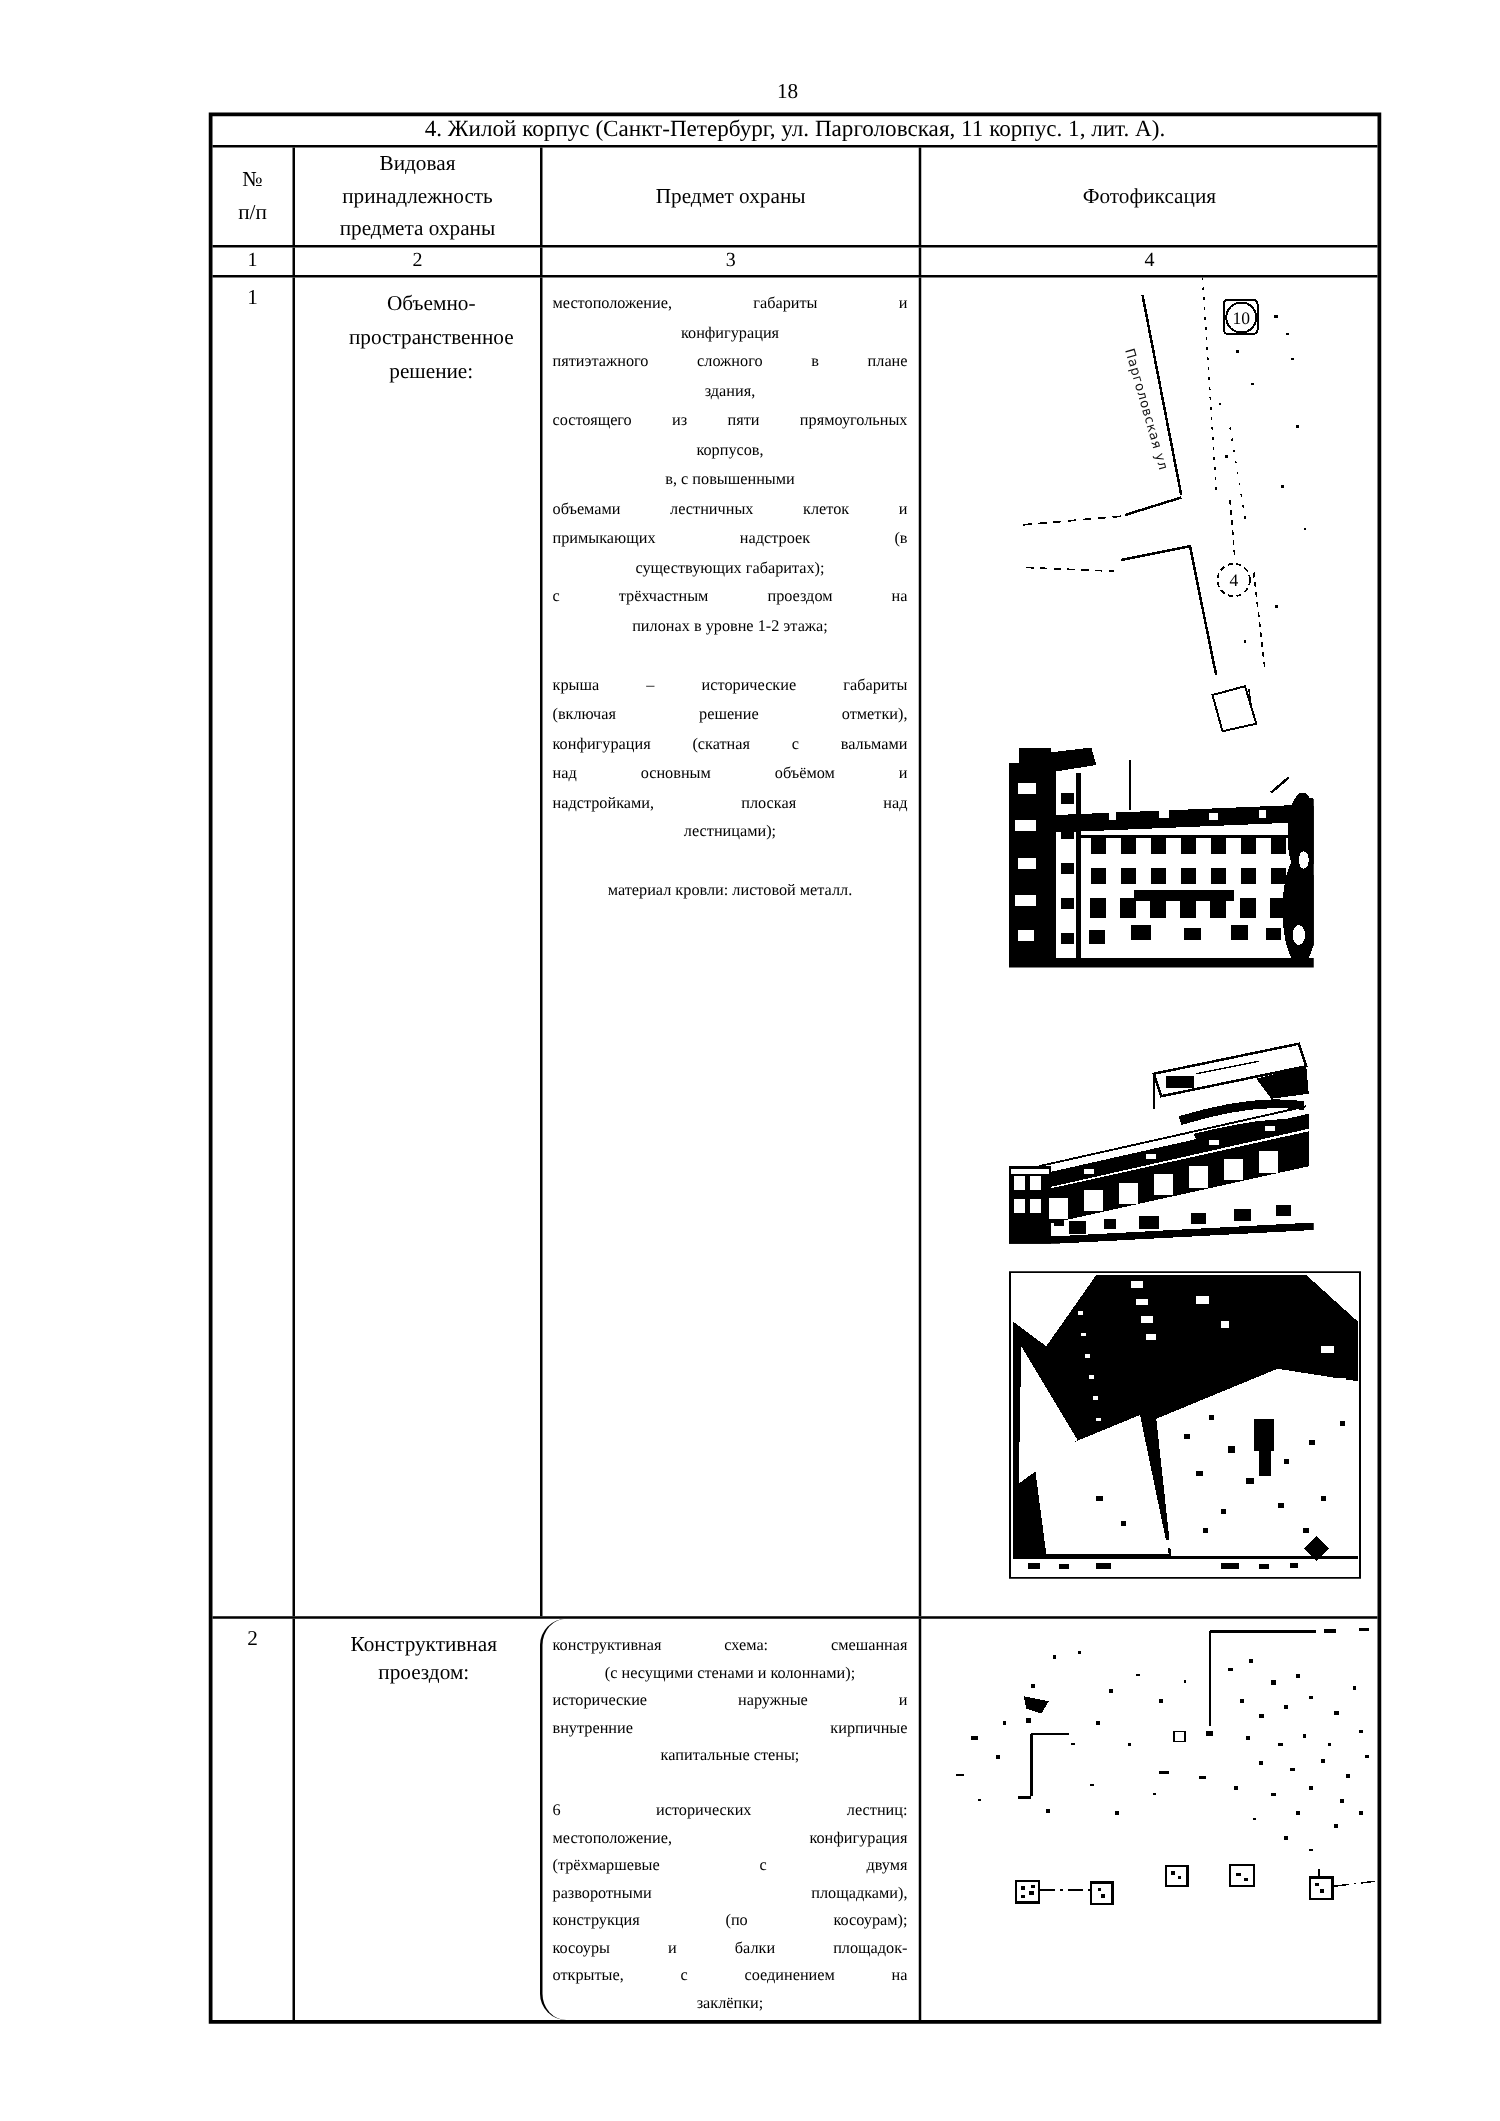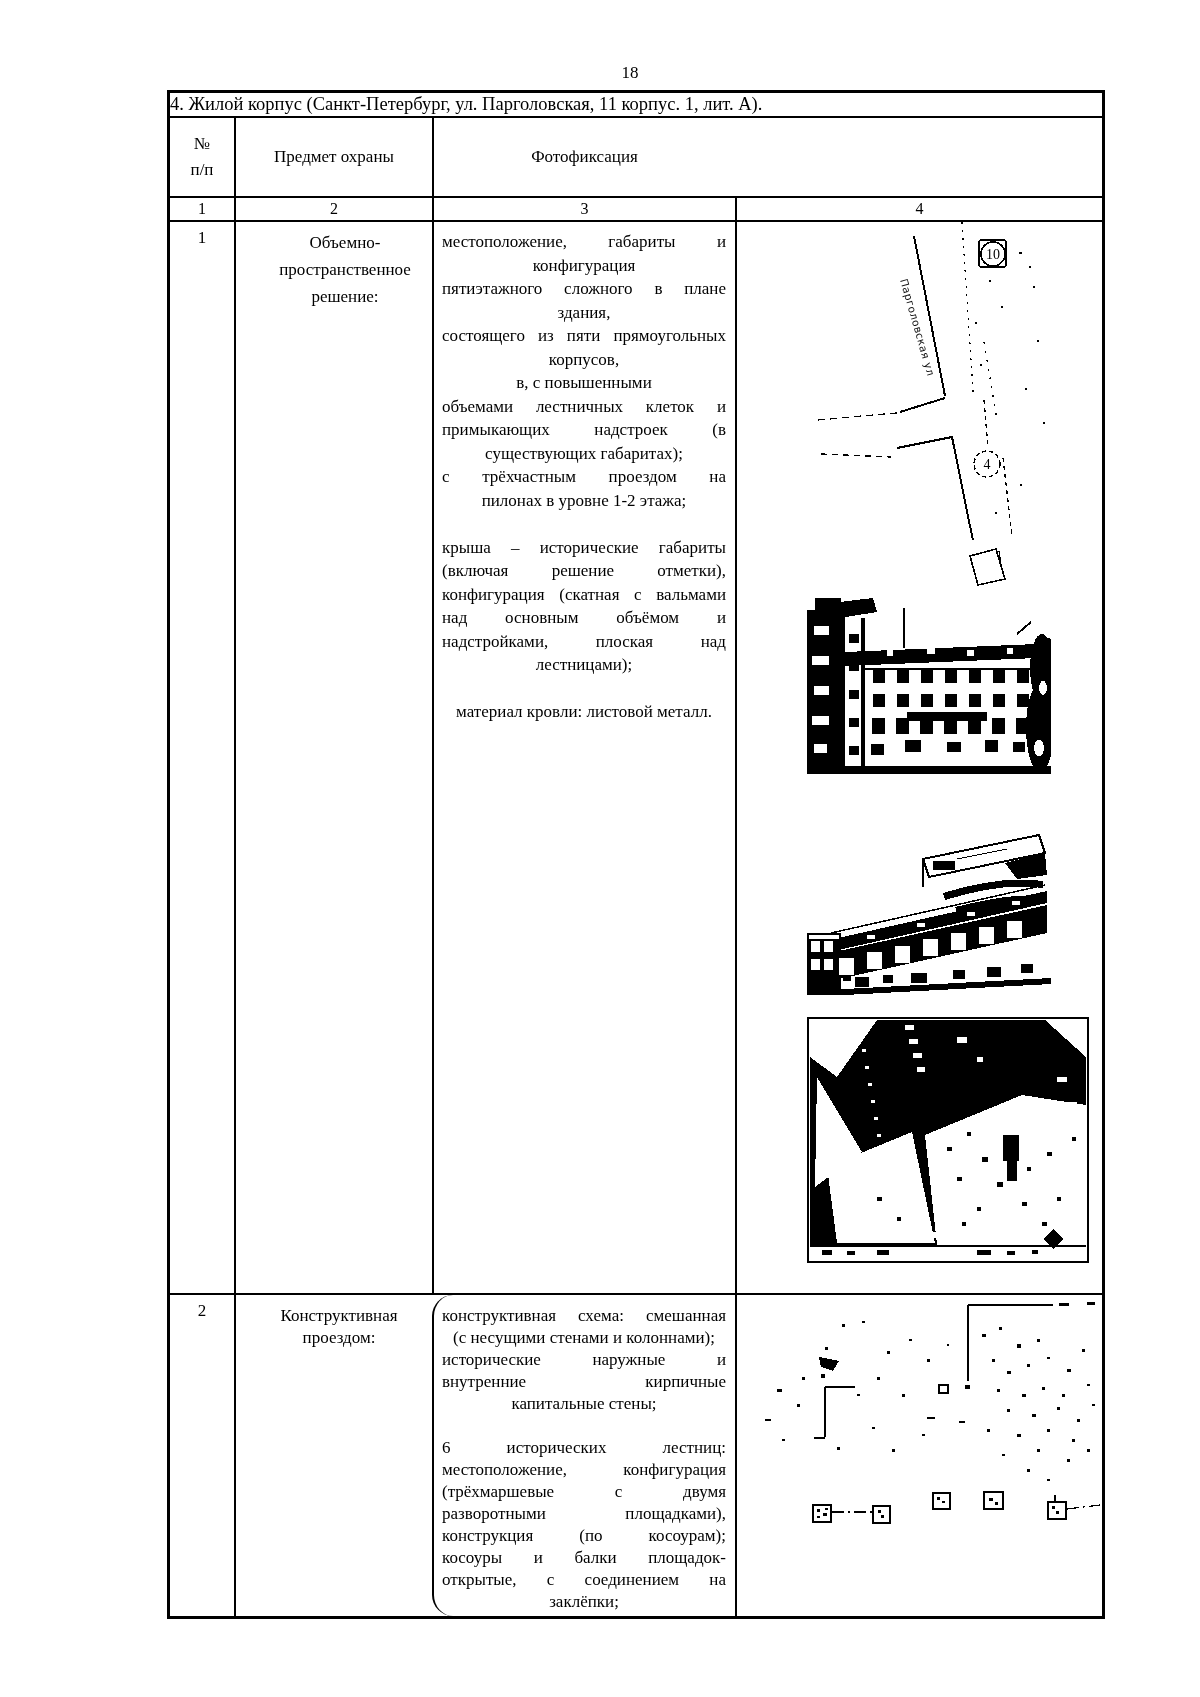--- a/index.html
+++ b/index.html
@@ -11,42 +11,42 @@
   .page{width:1192px;height:1697px;padding-top:62px;box-sizing:border-box;margin-left:37px;}
   .page-number{
     width:938px;margin-left:124px;text-align:center;
     font-size:17px;line-height:22px;margin-bottom:6px;
   }
   .doc-table{
     width:938px;margin-left:130px;border:3px solid #000;box-sizing:border-box;
     background:#fff;
   }
   .title-row{
-    height:23px;line-height:23px;text-align:left;font-size:18.5px;
+    height:23px;line-height:23px;text-align:center;font-size:18.5px;
     border-bottom:2px solid #000;white-space:nowrap;overflow:hidden;
   }
   .trow{display:grid;grid-template-columns:64px 198px 303px 1fr;}
   .trow .cell + .cell{border-left:2px solid #000;}
   .header-row{height:78px;border-bottom:2px solid #000;}
   .header-row .cell{display:flex;flex-direction:column;justify-content:center;
     text-align:center;font-size:17px;line-height:26px;}
   .nums-row{height:22px;border-bottom:2px solid #000;}
   .nums-row .cell{text-align:center;font-size:16px;line-height:21px;}
   .data-row{border-bottom:2px solid #000;}
   .data-row.last{border-bottom:none;}
   .row1{min-height:1071px;}
   .row2{min-height:321px;}
   .cell{box-sizing:border-box;overflow:hidden;}
   .numcell{text-align:center;font-size:17px;padding-top:6px;}
   .catcell{text-align:center;font-size:17px;}
   .row1 .catcell{padding-top:7px;padding-left:22px;}
   .row1 .catcell .tline{line-height:27px;min-height:27px;}
   .row2 .catcell{padding-top:10px;}
   .row2 .catcell .tline{line-height:22px;min-height:22px;padding-left:10px;}
-  .subjcell{font-size:17px;padding:0 9px 0 8px;}
+  .subjcell{font-size:13px;padding:0 9px 0 8px;}
   .row1 .subjcell{padding-top:8px;}
   .row1 .subjcell .tline{line-height:23.5px;min-height:23.5px;}
   .row2 .subjcell{padding-top:10px;border-radius:21px;}
   .row2 .subjcell .tline{line-height:22px;min-height:22px;}
   .subjcell .tline{text-align:center;white-space:normal;}
   .subjcell .tline.just{text-align:justify;text-align-last:justify;}
   .photocell{padding:0;}
   svg{display:block;}
   .ph{shape-rendering:crispEdges;}
   .maplabel{font-family:"DejaVu Sans","Liberation Sans",sans-serif;font-size:10.5px;fill:#111;letter-spacing:0.5px;}
@@ -59,20 +59,25 @@
   <div class="page-number">18</div>
 
   <div class="doc-table">
 
     <div class="title-row">4. Жилой корпус (Санкт-Петербург, ул. Парголовская, 11 корпус. 1, лит. А).</div>
 
     <div class="trow header-row">
       <div class="cell">
           <div class="tline">№</div>
           <div class="tline">п/п</div>
+        </div>
+      <div class="cell">
+          <div class="tline">Видовая</div>
+          <div class="tline">принадлежность</div>
+          <div class="tline">предмета охраны</div>
         </div>
       <div class="cell">
           <div class="tline">Предмет охраны</div>
         </div>
       <div class="cell">
           <div class="tline">Фотофиксация</div>
         </div>
     </div>
 
     <div class="trow nums-row">

